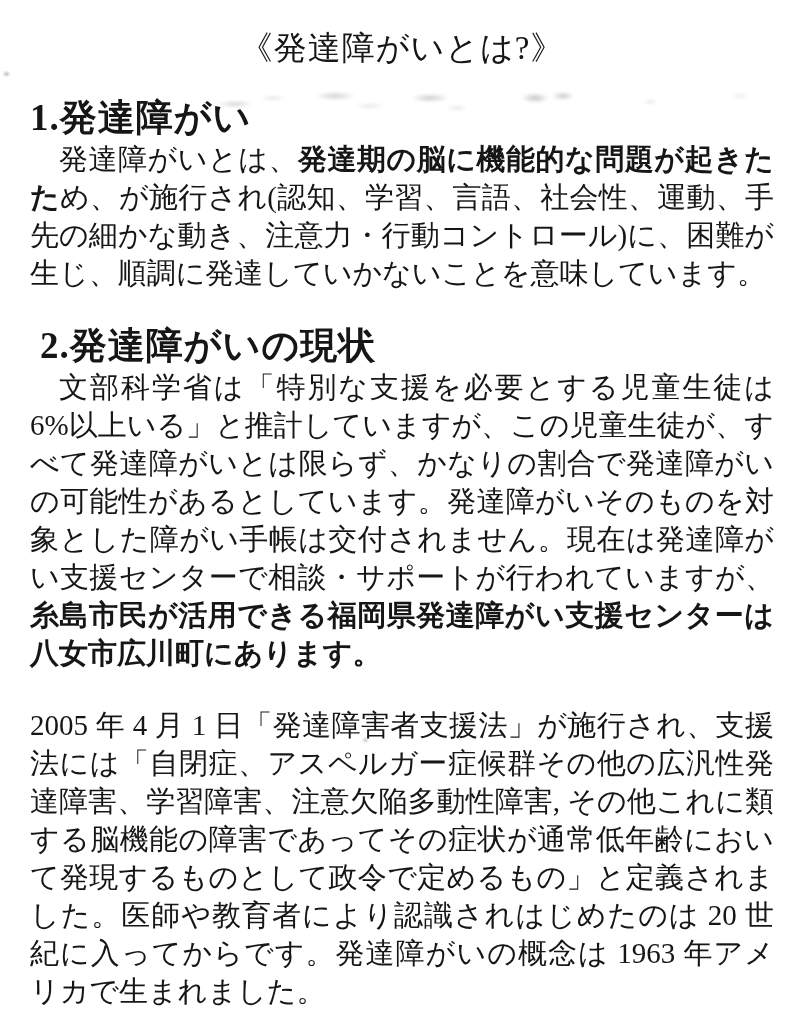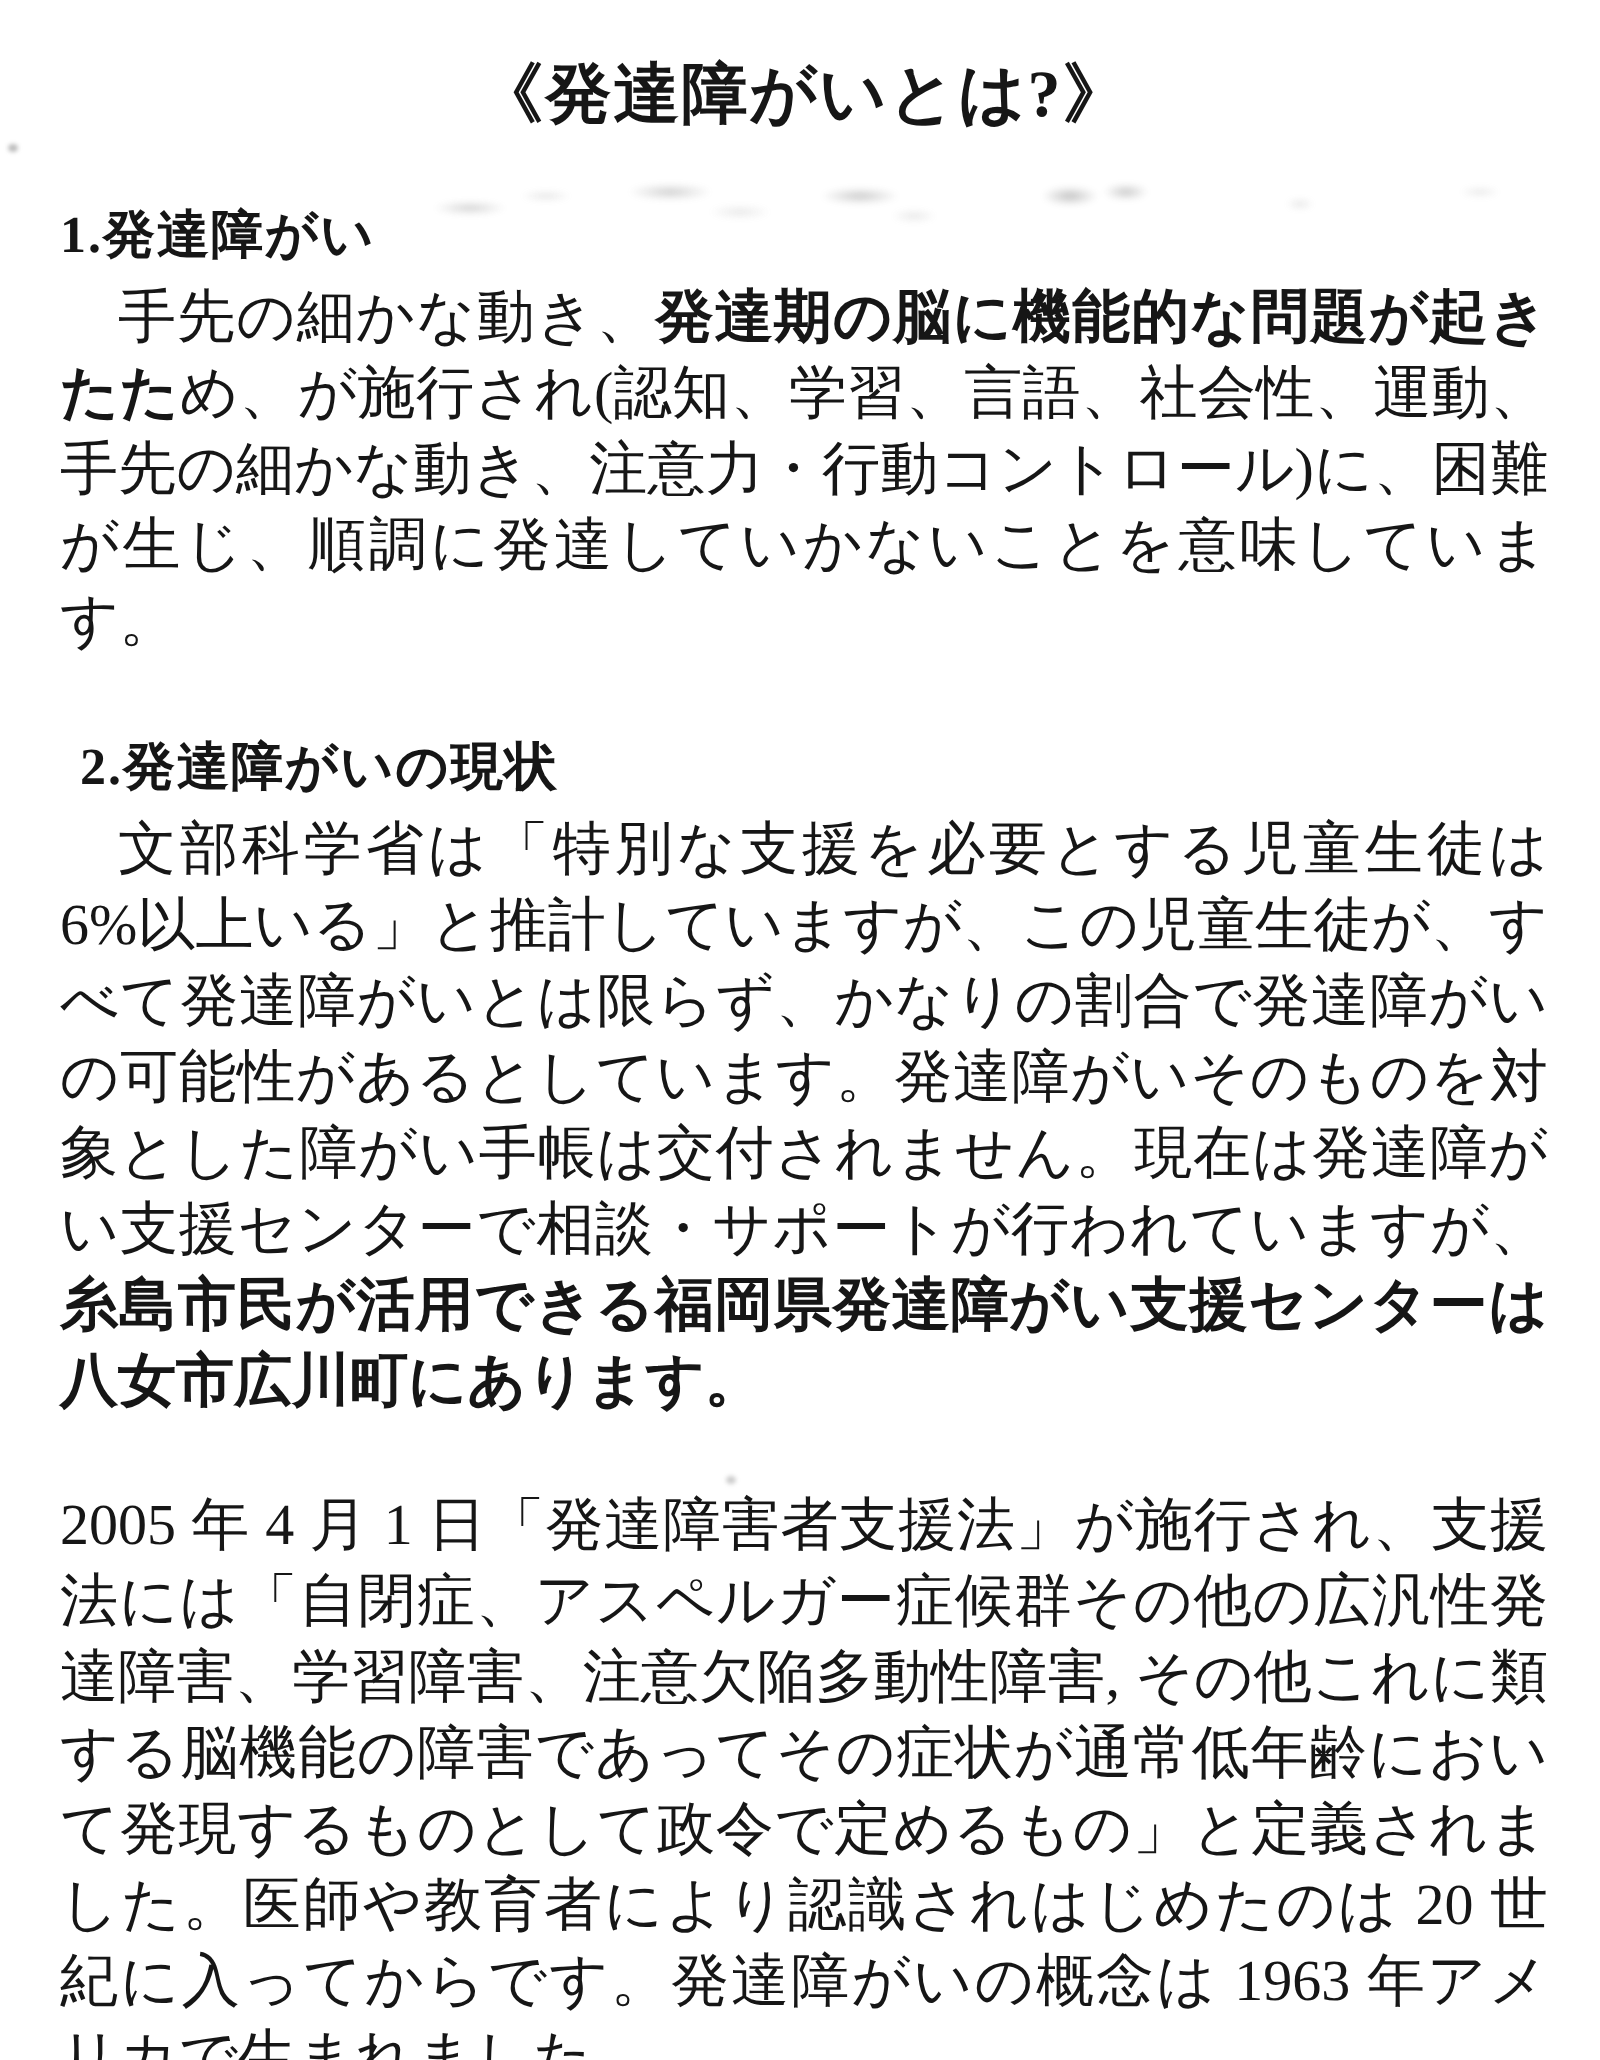--- a/index.html
+++ b/index.html
@@ -19,28 +19,28 @@
     height: 1030px;
     overflow: hidden;
     box-sizing: border-box;
     background: #ffffff;
   }
   .content {
     padding: 0 26px 0 30px;
   }
   .title {
     font-size: 33px;
-    font-weight: 700;
+    font-weight: 400;
     text-align: center;
     margin: 26px 0 28px 0;
     letter-spacing: 1px;
     line-height: 44px;
   }
   .heading {
-    font-size: 26px;
+    font-size: 37px;
     font-weight: bold;
     margin: 0 0 2px 0;
     line-height: 40px;
     letter-spacing: 1px;
   }
   .sec-2 { margin-top: 12px; }
   .sec-2 .heading { padding-left: 10px; margin-top: 34px; }
   .sec-3 { margin-top: 34px; }
   .para {
     font-size: 29px;
@@ -100,21 +100,21 @@
 
 <div class="page">
   <div class="smudge"></div>
   <div class="speck-1"></div>
   <div class="speck-2"></div>
   <div class="content">
     <h1 class="title">《発達障がいとは?》</h1>
     <div id="doc-body">
         <section class="doc-section sec-1">
           <h2 class="heading">1.発達障がい</h2>
-          <p class="para indent"><span class="run">手先の細かな動き、</span><span class="run bold">発達期の脳に機能的な問題が起きたた</span><span class="run">め、が施行され(認知、学習、言語、社会性、運動、手先の細かな動き、注意力・行動コントロール)に、困難が生じ、順調に発達していかないことを意味しています。</span></p>
+          <p class="para indent"><span class="run">発達障がいとは、</span><span class="run bold">発達期の脳に機能的な問題が起きたた</span><span class="run">め、が施行され(認知、学習、言語、社会性、運動、手先の細かな動き、注意力・行動コントロール)に、困難が生じ、順調に発達していかないことを意味しています。</span></p>
         </section>
         <section class="doc-section sec-2">
           <h2 class="heading">2.発達障がいの現状</h2>
           <p class="para indent"><span class="run">文部科学省は「特別な支援を必要とする児童生徒は 6%以上いる」と推計していますが、この児童生徒が、すべて発達障がいとは限らず、かなりの割合で発達障がいの可能性があるとしています。発達障がいそのものを対象とした障がい手帳は交付されません。現在は発達障がい支援センターで相談・サポートが行われていますが、</span><span class="run bold">糸島市民が活用できる福岡県発達障がい支援センターは八女市広川町にあります。</span></p>
         </section>
         <section class="doc-section sec-3">
           <p class="para"><span class="run">2005 年 4 月 1 日「発達障害者支援法」が施行され、支援法には「自閉症、アスペルガー症候群その他の広汎性発達障害、学習障害、注意欠陥多動性障害, その他これに類する脳機能の障害であってその症状が通常低年齢において発現するものとして政令で定めるもの」と定義されました。医師や教育者により認識されはじめたのは 20 世紀に入ってからです。発達障がいの概念は 1963 年アメリカで生まれました。</span></p>
         </section>
       </div>
   </div>

